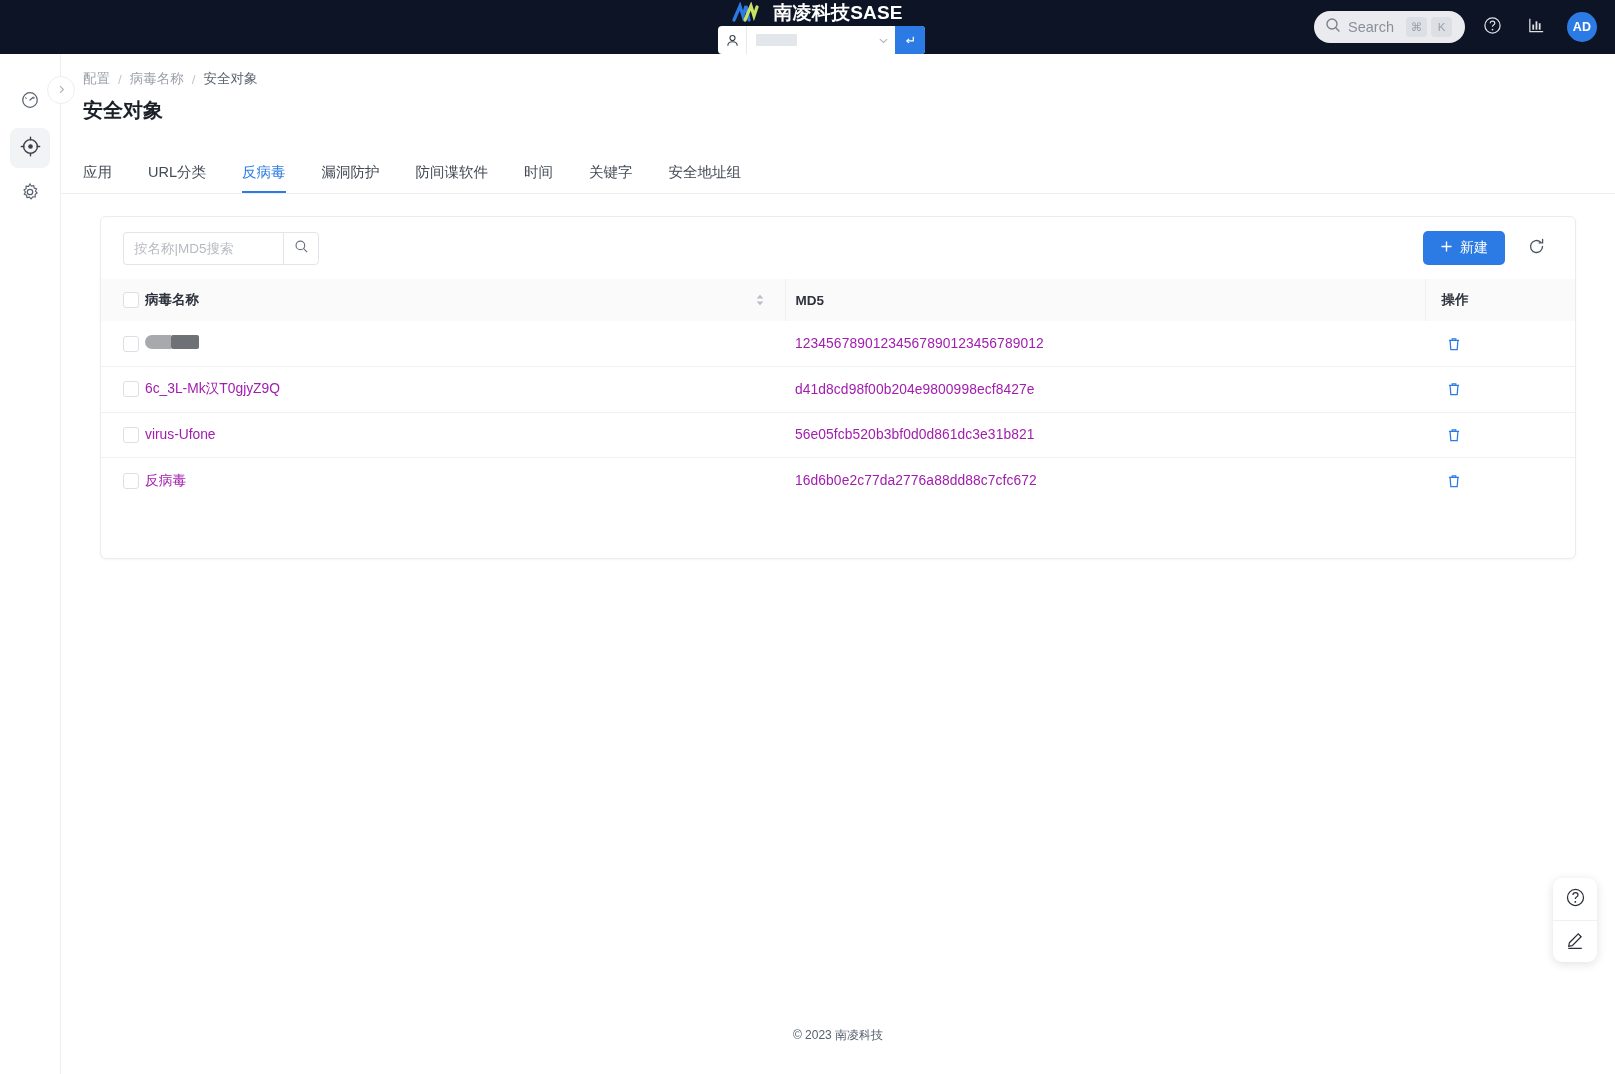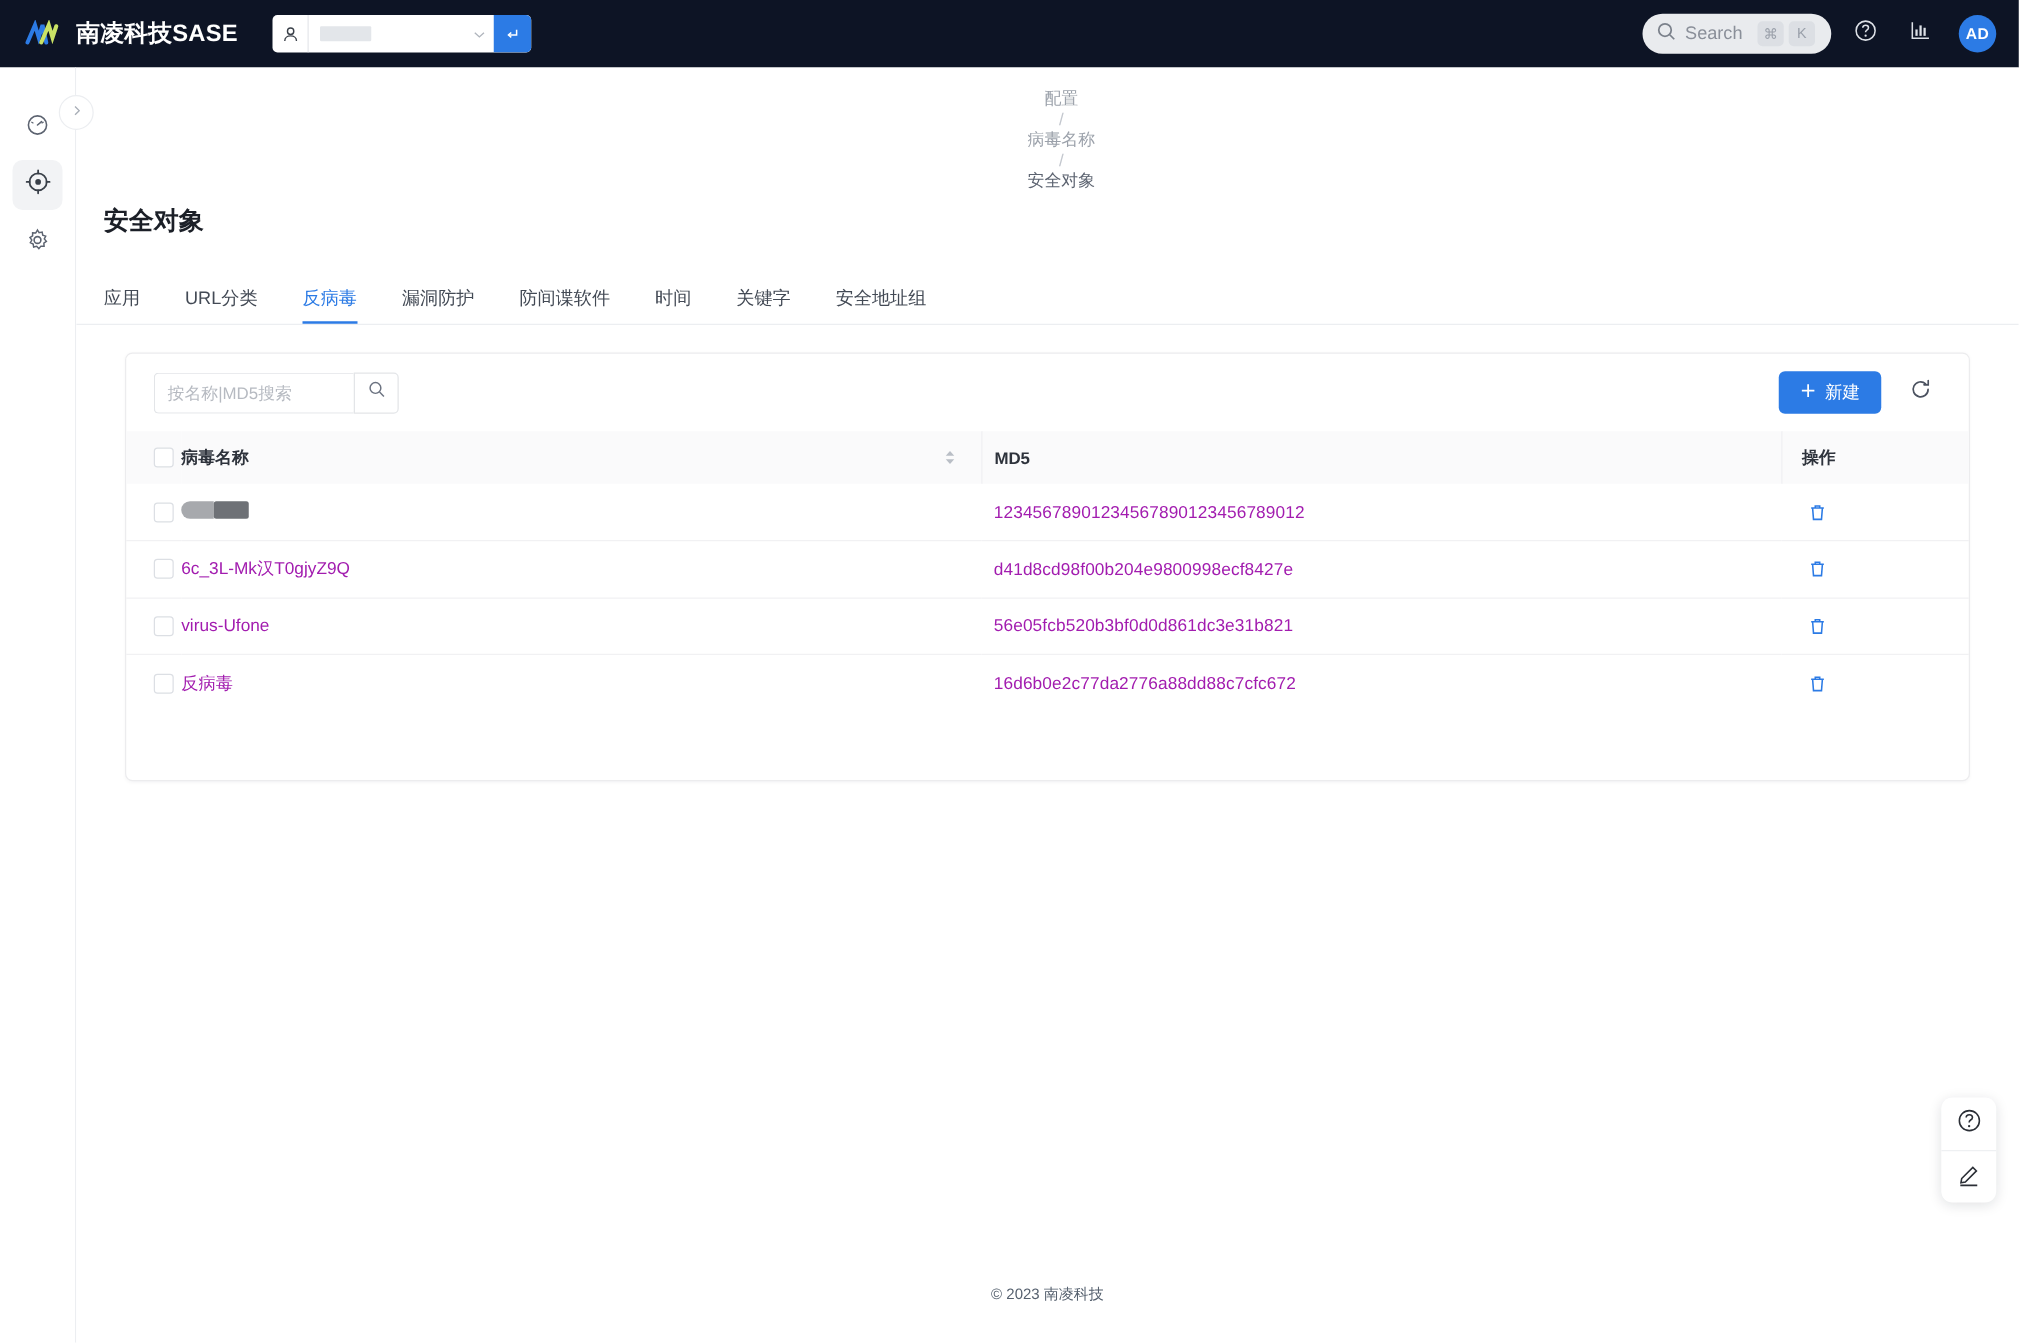--- a/index.html
+++ b/index.html
@@ -8,21 +8,21 @@
     font-family: "Liberation Sans", "DejaVu Sans", sans-serif;
     background: #ffffff;
     overflow: hidden;
   }
 
   
   .topbar {
     position: absolute; top: 0; left: 0;
     width: 1615px; height: 54px;
     background: #0d1425;
-    display: flex; align-items: center;
+    display: flex; align-items: center; flex-direction: column;
   }
   .logo-wrap { display: flex; align-items: center; margin-left: 20px; }
   .logo-mark { width: 28px; height: 22px; }
   .logo-text {
     color: #ffffff; font-size: 19px; font-weight: bold;
     margin-left: 13px; letter-spacing: 0.2px; white-space: nowrap;
   }
 
   .tenant-select {
     display: flex; align-items: center; margin-left: 28px;
@@ -106,21 +106,21 @@
 
   
   .page {
     position: absolute; top: 54px; left: 61px;
     width: 1554px; height: 1020px;
     background: #ffffff;
     overflow: hidden;
   }
   .crumb {
     display: flex; align-items: center;
-    margin: 16px 0 0 22px; font-size: 13.5px; color: #9ba1aa; flex-direction: column;
+    margin: 16px 0 0 22px; font-size: 13.5px; color: #9ba1aa;
   }
   .crumb-sep { margin: 0 8px; color: #c3c7ce; }
   .crumb-last { color: #5c6370; }
   .page-title {
     margin: 9px 0 0 22px; font-size: 20px;
     font-weight: bold; color: #1b1f27;
   }
   .tabstrip {
     margin: 30px 0 4px 0; padding-left: 22px;
     border-bottom: 1px solid #eceef1;

